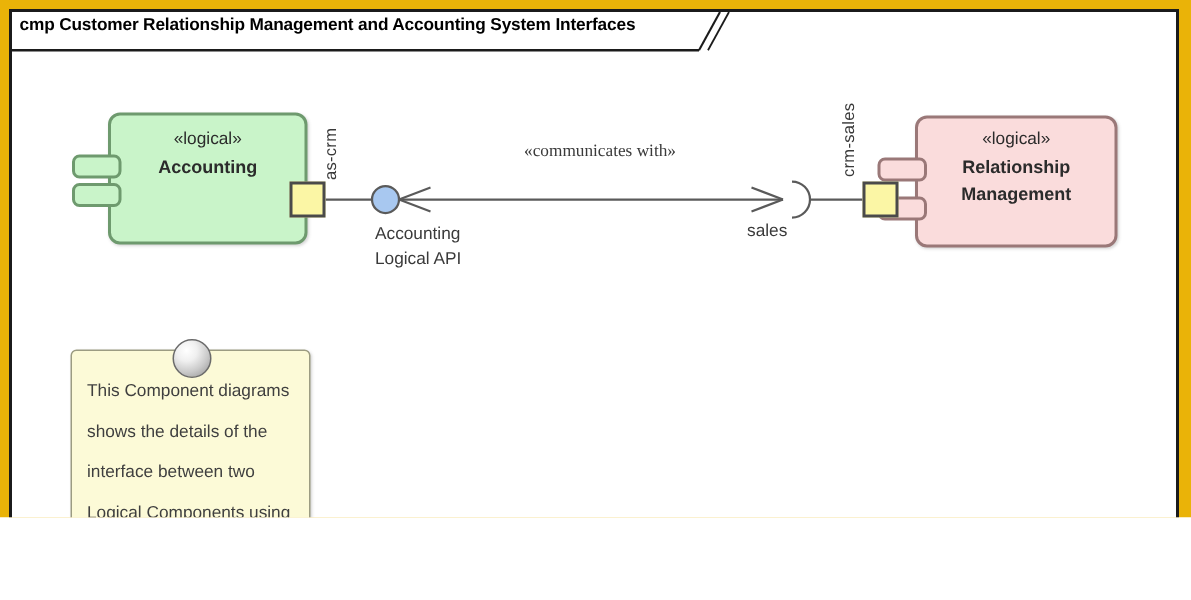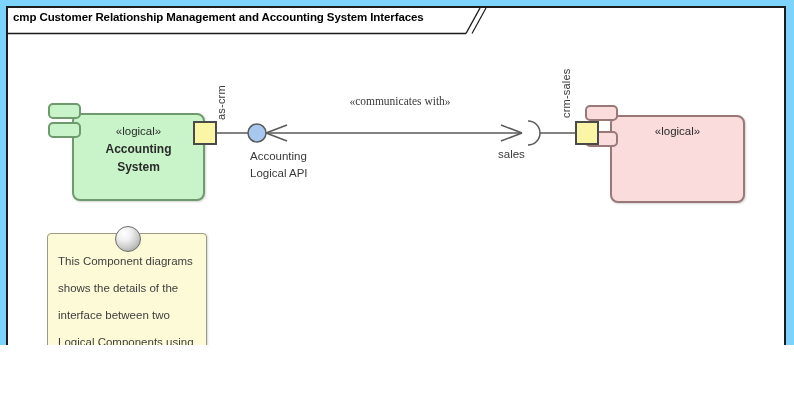--- a/index.html
+++ b/index.html
@@ -1,31 +1,31 @@
 <!DOCTYPE html>
 <html style="--accounting-fill: #C9F4C9; --accounting-border: #6E9A6E; --crm-fill: #FADCDC; --crm-border: #9A7878; --port-fill: #FBF6A5; --port-border: #4A4A4A; --ball-fill: #A8C8F0; --note-fill: #FCFAD7; --note-border: #9C9C82; --line: #5A5A5A;"><head>
 <meta charset="utf-8">
 <style>
   html,body{margin:0;padding:0;background:#ffffff;}
   #stage{
-    position:relative;width:794px;height:345px;background:#7dd3fc;
+    position:relative;width:794px;height:345px;background:#eab308;
     font-family:"Liberation Sans", sans-serif;color:#2b2b2b;overflow:hidden;
   }
   
   .frame{position:absolute;left:6px;top:6px;width:780px;height:386px;
     border:2px solid #1b1b1b;box-sizing:border-box;background:#ffffff;}
   .frame-title{position:absolute;left:13px;top:11px;font-size:11.5px;font-weight:bold;
     color:#000;letter-spacing:-0.1px;white-space:nowrap;}
   
   svg.overlay{position:absolute;left:0;top:0;pointer-events:none;z-index:5;}
   svg .ln{stroke:var(--line,#5a5a5a);stroke-width:1.5;fill:none;}
   svg .frameln{stroke:#1b1b1b;fill:none;}
   
   .component{position:absolute;box-sizing:border-box;border-radius:8px;
-    border:2px solid;z-index:1;box-shadow:1px 1px 2px rgba(90,90,90,.25);margin-top:38px;}
+    border:2px solid;z-index:1;box-shadow:1px 1px 2px rgba(90,90,90,.25);}
   .component.acc{left:72px;top:75px;width:133px;height:88px;
     background:var(--accounting-fill,#C9F4C9);border-color:var(--accounting-border,#6E9A6E);}
   .component.crm{left:610px;top:77px;width:135px;height:88px;
     background:var(--crm-fill,#FADCDC);border-color:var(--crm-border,#9A7878);}
   .comp-text{position:absolute;left:0;right:0;top:0;text-align:center;line-height:18px;}
   .stereotype{font-size:11.5px;font-weight:normal;}
   .comp-name{font-size:12px;font-weight:bold;display:block;}
   .tab{position:absolute;box-sizing:border-box;width:33px;height:16px;border-radius:5px;
     border:2px solid;z-index:2;}
   .tab.acc{left:48px;background:var(--accounting-fill,#C9F4C9);border-color:var(--accounting-border,#6E9A6E);}
@@ -53,29 +53,30 @@
 
 <div id="stage">
 
   <div class="frame"></div>
   <div class="frame-title">cmp Customer Relationship Management and Accounting System Interfaces</div>
 
   <div class="component acc">
     <div class="comp-text" style="padding-top:6px;">
       <span class="stereotype">«logical»</span>
       <span class="comp-name">Accounting</span>
-      <span class="comp-name">System</span>
     </div>
   </div>
   <div class="tab acc" style="top:103px;"></div>
   <div class="tab acc" style="top:122px;"></div>
 
   <div class="component crm">
     <div class="comp-text" style="padding-top:4px;">
       <span class="stereotype">«logical»</span>
+      <span class="comp-name">Relationship</span>
+      <span class="comp-name">Management</span>
     </div>
   </div>
   <div class="tab crm" style="top:105px;"></div>
   <div class="tab crm" style="top:131px;"></div>
 
   <svg class="overlay" width="794" height="400" viewBox="0 0 794 400">
 
     <line class="frameln" x1="7" y1="33.5" x2="466" y2="33.5" stroke-width="1.6"></line>
     <line class="frameln" x1="466" y1="33.5" x2="480" y2="8" stroke-width="1.4"></line>
     <line class="frameln" x1="472" y1="33.5" x2="486" y2="8" stroke-width="1.2"></line>

